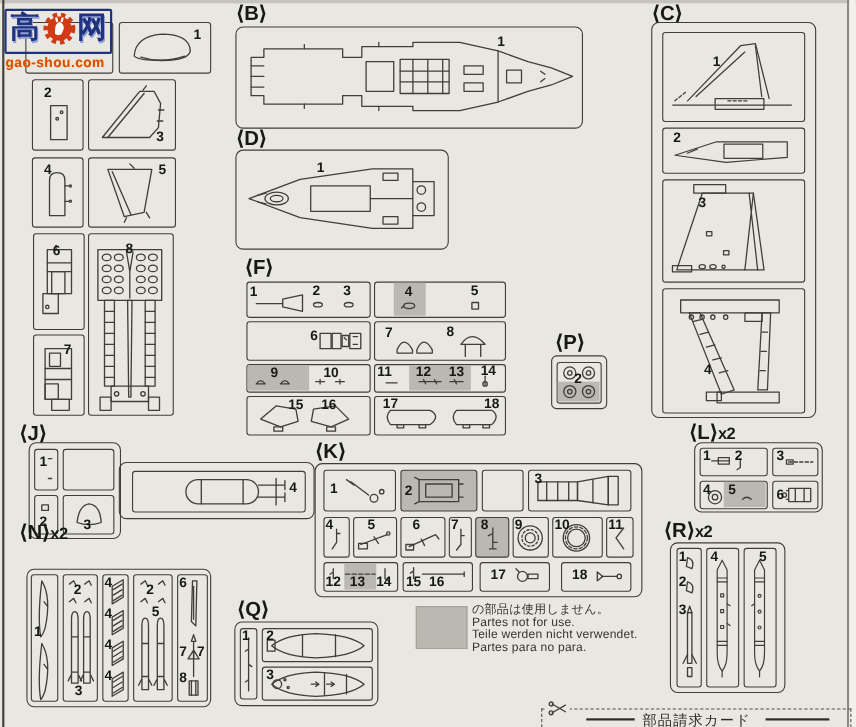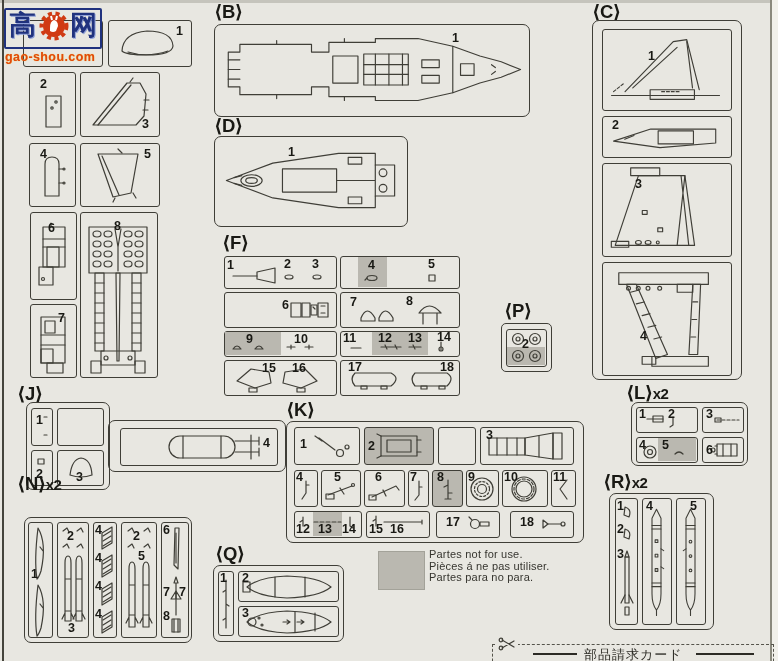--- a/index.html
+++ b/index.html
@@ -626,22 +626,23 @@
       <path class="s" d="M44,15 H50 M48,13 L51,15 L48,17 M58,15 H64 M62,13 L65,15 L62,17"></path>
       <path class="s" d="M56,5 V25 M76,6 V24"></path>
     </svg>
   </div>
   <span class="pn" style="left:220px;top:572px">1</span>
   <span class="pn" style="left:242px;top:572px">2</span>
   <span class="pn" style="left:242px;top:607px">3</span>
 
   <div class="shade" style="left:378px;top:551px;width:45px;height:37px;border:1px solid #a3a299"></div>
   <div class="notice" style="left:429px;top:549px;width:180px">
+    <div>の部品は使用しません。</div>
     <div>Partes not for use.</div>
-    <div>Pièces á ne pas utiliser.</div>
+    <div>Teile werden nicht verwendet.</div>
     <div>Partes para no para.</div>
   </div>
 
   <span class="sl" style="left:603px;top:473px"><span>⟨R⟩</span><span class="m">x2</span></span>
   <div class="box rb" style="left:609px;top:493px;width:105px;height:137px"></div>
   <div class="box" style="left:615px;top:498px;width:23px;height:127px">
     <svg class="d" width="20" height="124" viewBox="0 0 20 124">
       <path class="s" d="M9,8 Q16,10 13,18 L8,16 Z"></path>
       <path class="s" d="M9,30 Q16,32 13,40 L8,38 Z"></path>
       <path class="s" d="M11,52 L9,58 L13,58 Z"></path>

